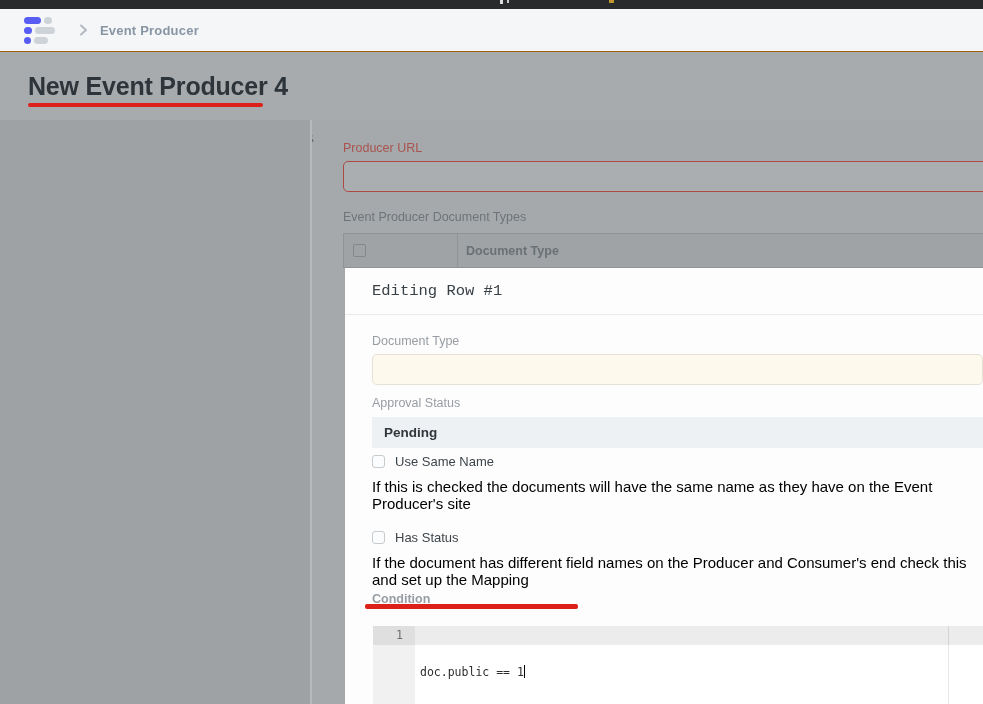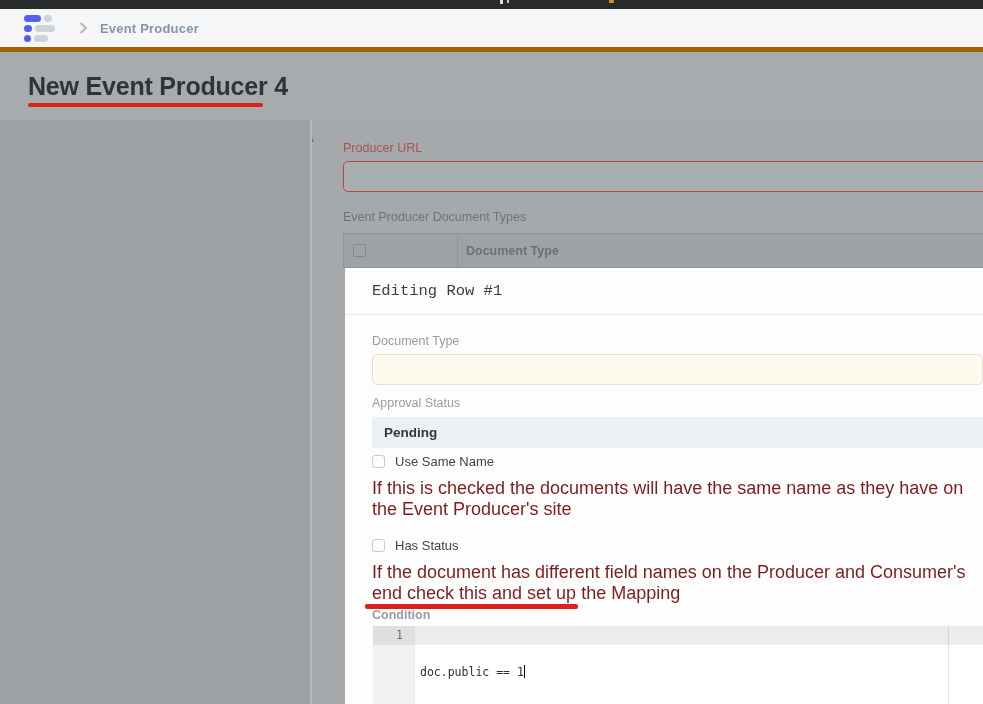--- a/index.html
+++ b/index.html
@@ -5,21 +5,21 @@
   * { margin:0; padding:0; box-sizing:border-box; }
   html,body { width:983px; height:704px; overflow:hidden; }
   body { font-family:"Liberation Sans","DejaVu Sans",sans-serif; background:#a5a9ac; position:relative; }
 
   
   .top-strip { position:absolute; left:0; top:0; width:983px; height:9px; background:#282a2c; z-index:30; }
   .tab-frag { position:absolute; top:0; }
 
   
   .app-header { position:absolute; left:0; top:9px; width:983px; height:43px; background:#f5f6f7;
-                border-bottom:5px solid #a16207; display:flex; align-items:center; z-index:25; }
+                border-bottom:1px solid #a16207; display:flex; align-items:center; z-index:25; }
   .logo { position:relative; width:34px; height:27px; margin-left:24px; }
   .logo i { position:absolute; height:7px; border-radius:3.5px; display:block; }
   .lg-b1 { left:0;  top:0;  width:17px; background:#575df2; }
   .lg-g1 { left:20px;top:0;  width:8px;  background:#ced3d9; }
   .lg-b2 { left:0;  top:10px;width:8px;  background:#575df2; }
   .lg-g2 { left:11px;top:10px;width:20px; background:#ced3d9; }
   .lg-b3 { left:0;  top:20px;width:7px;  background:#575df2; }
   .lg-g3 { left:10px;top:20px;width:14px; background:#ced3d9; }
   .crumb-chevron { margin-left:18px; display:flex; align-items:center; }
   .breadcrumb { margin-left:10px; font-size:13px; font-weight:700; color:#8795a4; letter-spacing:.2px; }
@@ -61,21 +61,21 @@
   .lbl-approval { margin-top:11px; }
   .pending-bar { margin-top:7px; width:100%; height:31px; background:#eef1f3;
                  display:flex; align-items:center; padding-left:12px;
                  font-size:13.5px; font-weight:700; color:#30363b; }
 
   .check-row { display:flex; align-items:center; }
   .cr-1 { margin-top:6px; }
   .cr-2 { margin-top:18px; }
   .checkbox { width:13px; height:13px; border:1px solid #c5cbcf; border-radius:3px; background:#fbfcfd; flex:0 0 auto; }
   .check-label { margin-left:10px; font-size:13px; color:#3e454a; }
-  .help-text { margin-top:9px; font-size:18px; color:#7f1d1d; }
+  .help-text { margin-top:9px; font-size:15px; color:#000000; }
 
   .lbl-condition { margin-top:4px;font-weight:bold; }
 
   .code-editor { position:absolute; left:1px; right:0; top:310px; bottom:0; background:#ffffff; }
   .gutter { position:absolute; left:0; top:0; bottom:0; width:42px; background:#f1f1f2; }
   .print-margin { position:absolute; left:575px; top:0; bottom:0; width:1px; background:#e7e7e7; }
   .active-line { position:absolute; left:0; right:0; top:0; height:19px; background:rgba(0,0,0,0.075); }
   .line-number { position:absolute; left:0; top:2px; width:30px; text-align:right;
                  font-family:"DejaVu Sans Mono","Liberation Mono",monospace; font-size:11.5px; color:#6f6f6f; }
   .code-line { position:absolute; left:47px; top:2px; font-family:"DejaVu Sans Mono","Liberation Mono",monospace;

